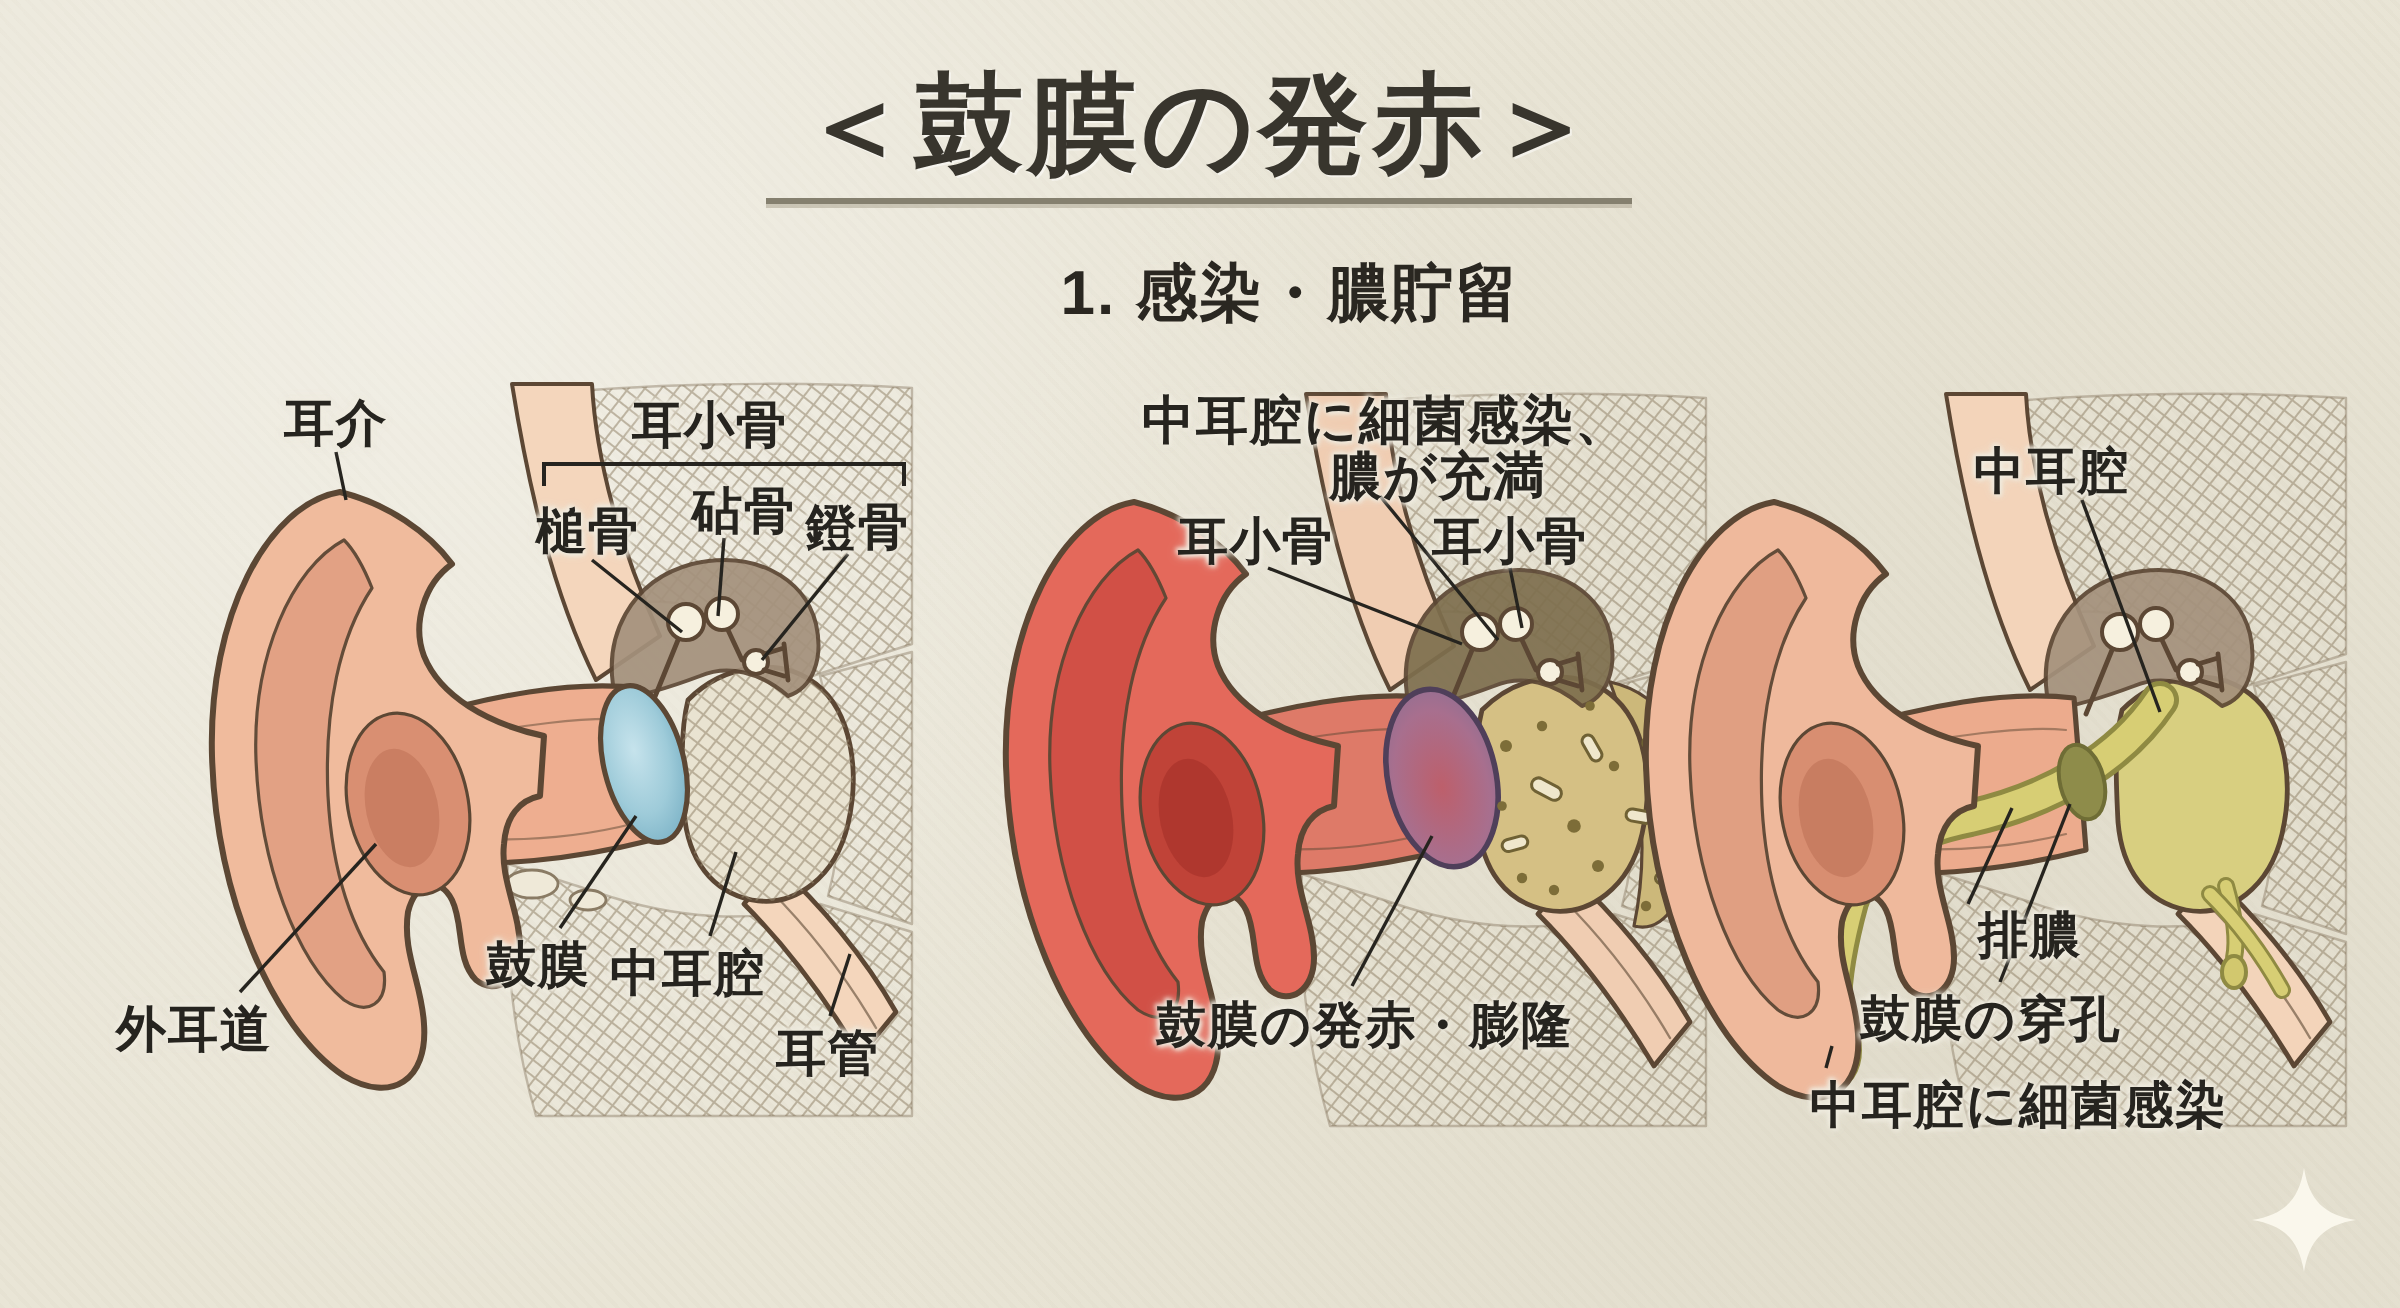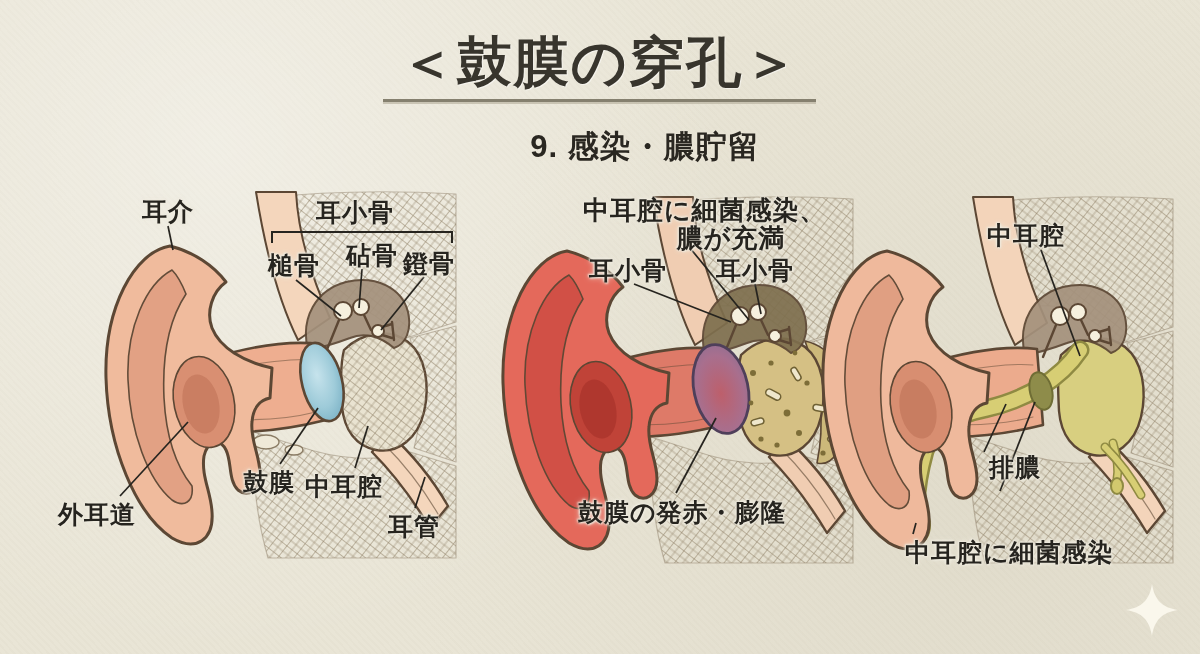--- a/index.html
+++ b/index.html
@@ -25,21 +25,21 @@
     position:absolute;top:126px;text-align:center;font-size:31px;font-weight:600;
     color:#2a2721;white-space:nowrap;letter-spacing:1px;
     text-shadow:0 0 4px rgba(238,233,220,.9);
   }
   .lbl{
     position:absolute;font-size:25px;font-weight:600;color:#26241f;white-space:nowrap;
     letter-spacing:1px;
     text-shadow:0 0 3px rgba(240,236,224,.95),0 0 6px rgba(240,236,224,.9),
                 1px 1px 2px rgba(240,236,224,.9),-1px -1px 2px rgba(240,236,224,.9);
   }
-  .cap{font-size:26px;text-align:center;margin-left:12px;}
+  .cap{font-size:26px;text-align:center;}
   .earsvg{position:absolute;width:400px;height:370px;z-index:1;}
   .overlay{position:absolute;left:0;top:0;z-index:5;pointer-events:none;}
   .lbl,.heading,.title{z-index:6;}
 
   
   .p1{--pinna:#f0bb9d;--pinna2:#e2a083;--concha:#d98f72;--concha2:#c87c60;--canal:#eeae90;
       --cavity:#e9e3d1;--attic:#a4917c;--skin2:#f4d6bc;--line:#5c4734;}
   .p2{--pinna:#e4695b;--pinna2:#d14f45;--concha:#c04338;--concha2:#ad362e;--canal:#de7a68;
       --cavity:#d5c084;--attic:#7e6f4e;--skin2:#f0cdb2;--line:#5c4734;}
   .p3{--pinna:#efb99c;--pinna2:#e09e81;--concha:#d88e71;--concha2:#c77b5f;--canal:#ecab8d;
@@ -103,24 +103,24 @@
         <stop offset="100%" stop-color="#6fa9bf"></stop>
       </radialGradient>
       <radialGradient id="gdrumred" cx="48%" cy="55%" r="78%">
         <stop offset="0%" stop-color="#bd5f6b"></stop>
         <stop offset="55%" stop-color="#a86f8e"></stop>
         <stop offset="100%" stop-color="#7c6f96"></stop>
       </radialGradient>
     </defs>
   </svg>
 
-  <div class="title">＜鼓膜の穿孔＞</div>
+  <div class="title">＜鼓膜の発赤＞</div>
   <div class="title-underline"></div>
 
-  <div class="heading" style="left:520px;width:250px">9. 感染・膿貯留</div>
+  <div class="heading" style="left:520px;width:250px">1. 感染・膿貯留</div>
 
   <svg class="earsvg p1" style="left:58px;top:190px" viewBox="0 0 400 370">
     <g stroke-linejoin="round" stroke-linecap="round">
       <path class="hatch" d="M205,8 C260,2 330,0 398,4 L398,132 L342,150 C318,118 282,104 246,114 L222,66 C216,44 211,24 205,8 Z"></path>
       <path class="hatch" d="M196,242 L240,256 C280,270 320,272 352,262 L398,276 L398,368 L210,368 C198,326 194,282 196,242 Z"></path>
       <path class="hatch" d="M352,148 L398,136 L398,272 L356,258 C366,222 362,184 352,148 Z"></path>
       <path class="skinband" d="M198,2 C206,52 218,106 240,150 L272,128 C252,84 240,40 238,2 Z"></path>
       <path class="etube" d="M314,262 C334,282 354,308 372,338 L390,316 C374,288 352,262 330,242 Z"></path>
       <path class="etube-line" d="M326,254 C348,276 366,300 380,324"></path>
       <path class="mastoid-pus" d="M350,146 C378,152 394,180 392,220 C390,252 378,272 362,268 C370,230 366,188 350,146 Z"></path>
@@ -301,19 +301,20 @@
   <div class="lbl" style="left:388px;top:510px">耳管</div>
 
   <div class="lbl cap" style="left:571px;top:193px;width:234px">中耳腔に細菌感染、</div>
   <div class="lbl cap" style="left:602px;top:221px;width:234px">膿が充満</div>
   <div class="lbl" style="left:589px;top:254px">耳小骨</div>
   <div class="lbl" style="left:716px;top:254px">耳小骨</div>
   <div class="lbl" style="left:578px;top:496px">鼓膜の発赤・膨隆</div>
 
   <div class="lbl" style="left:987px;top:219px">中耳腔</div>
   <div class="lbl" style="left:989px;top:451px">排膿</div>
+  <div class="lbl" style="left:930px;top:493px">鼓膜の穿孔</div>
   <div class="lbl" style="left:905px;top:536px">中耳腔に細菌感染</div>
 
   <svg class="sparkle" width="52" height="52">
     <path d="M26,0 C28.5,16 36,23.5 52,26 C36,28.5 28.5,36 26,52 C23.5,36 16,28.5 0,26 C16,23.5 23.5,16 26,0 Z" fill="#faf7ec"></path>
   </svg>
 
 </div>
 
 </body></html>

